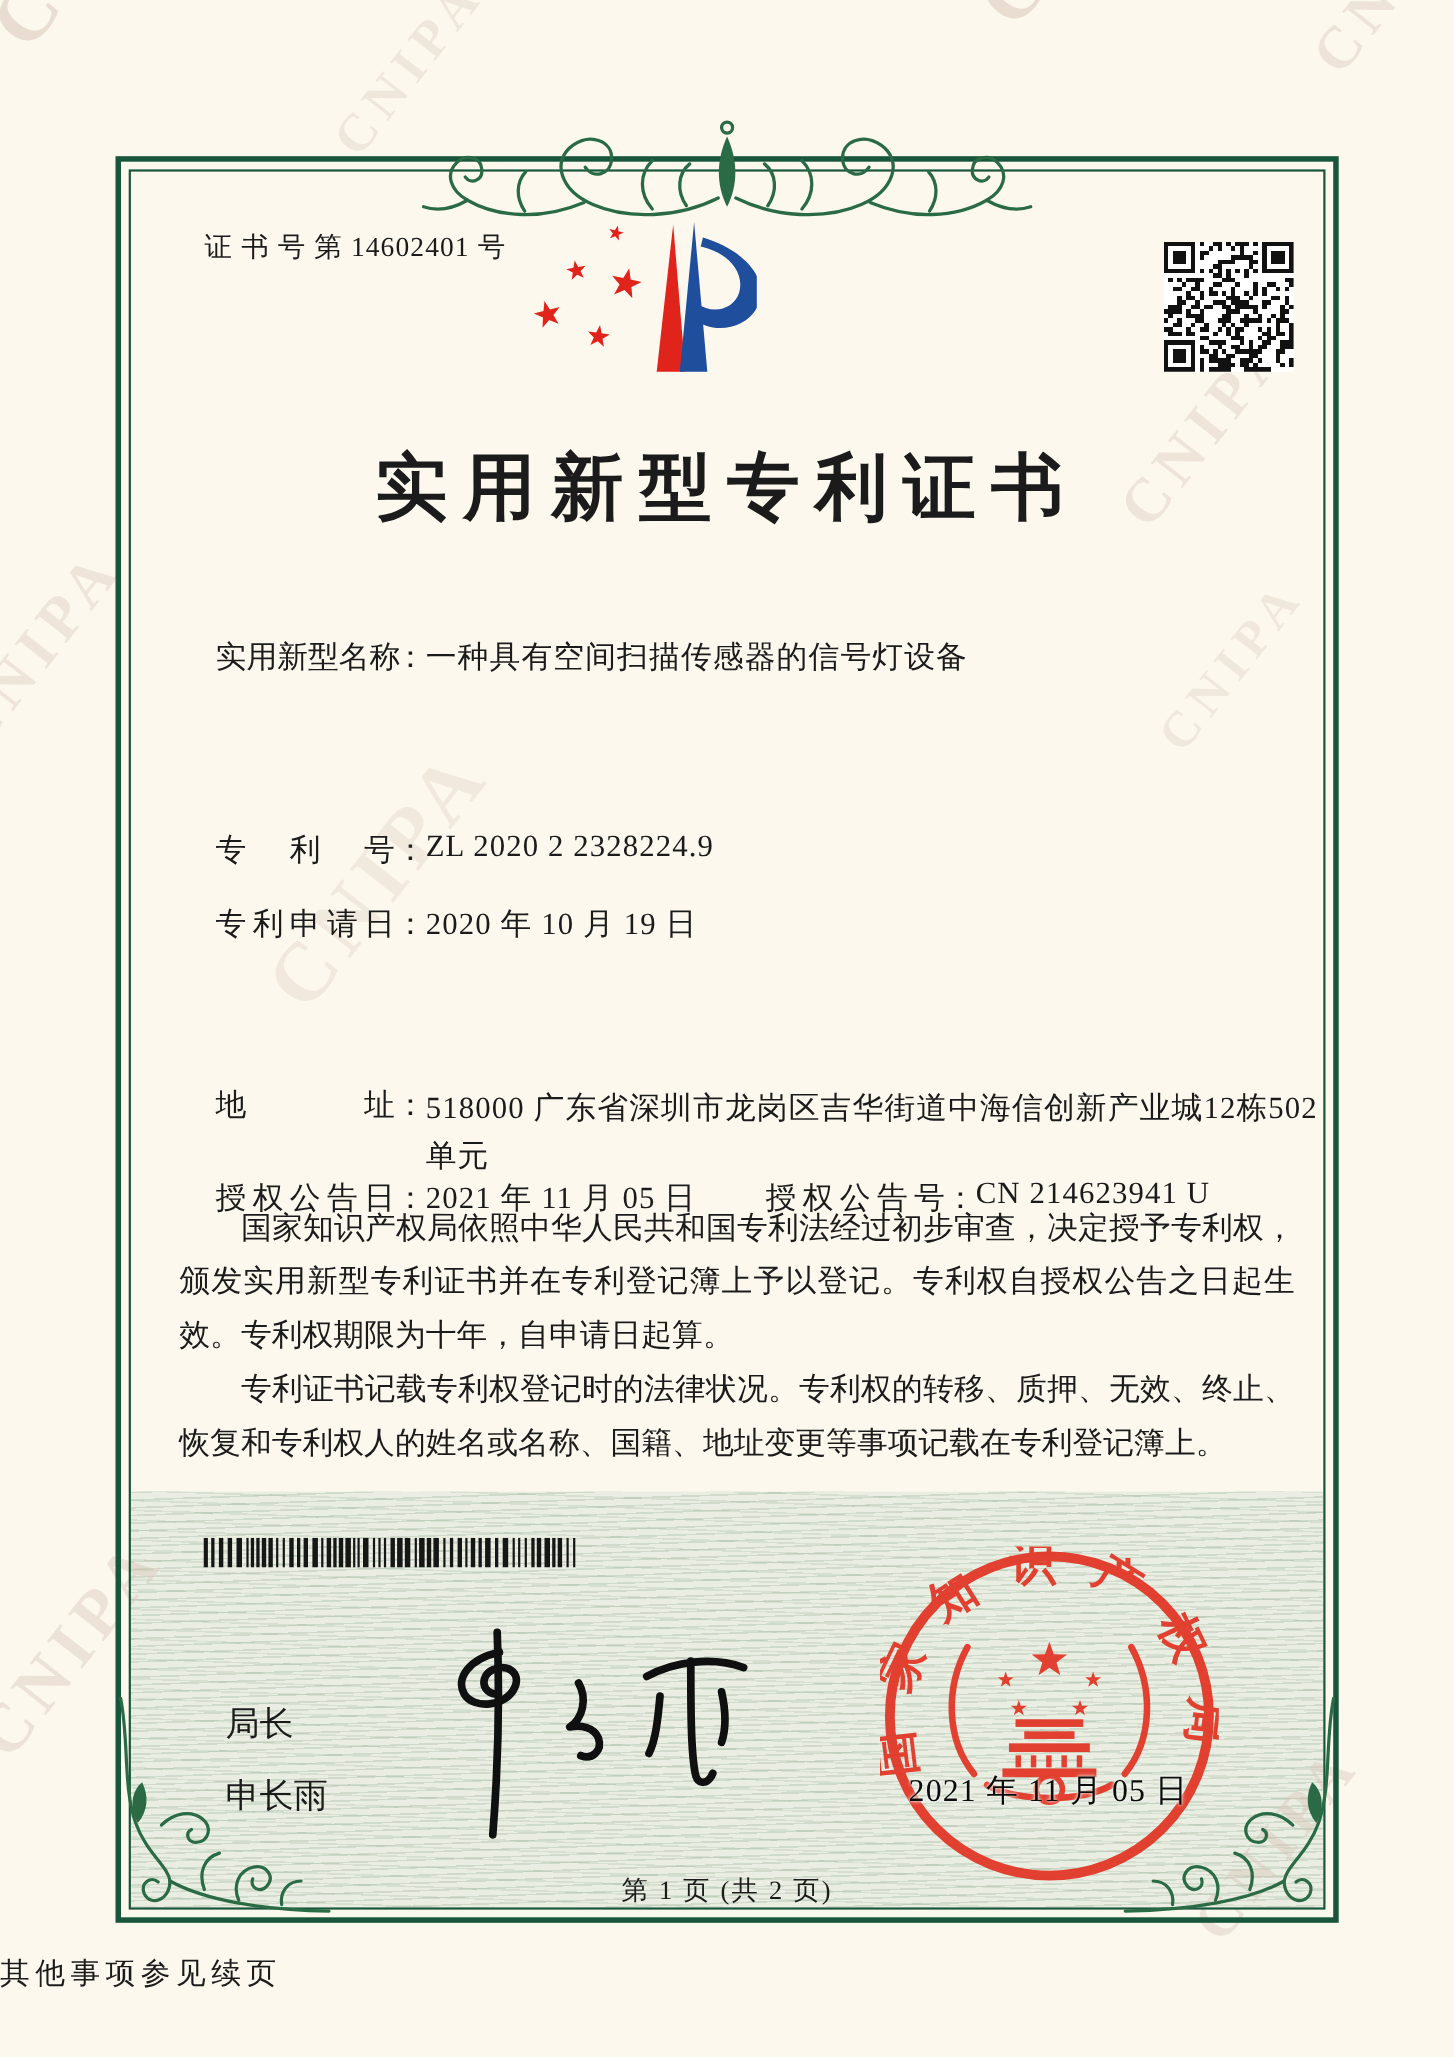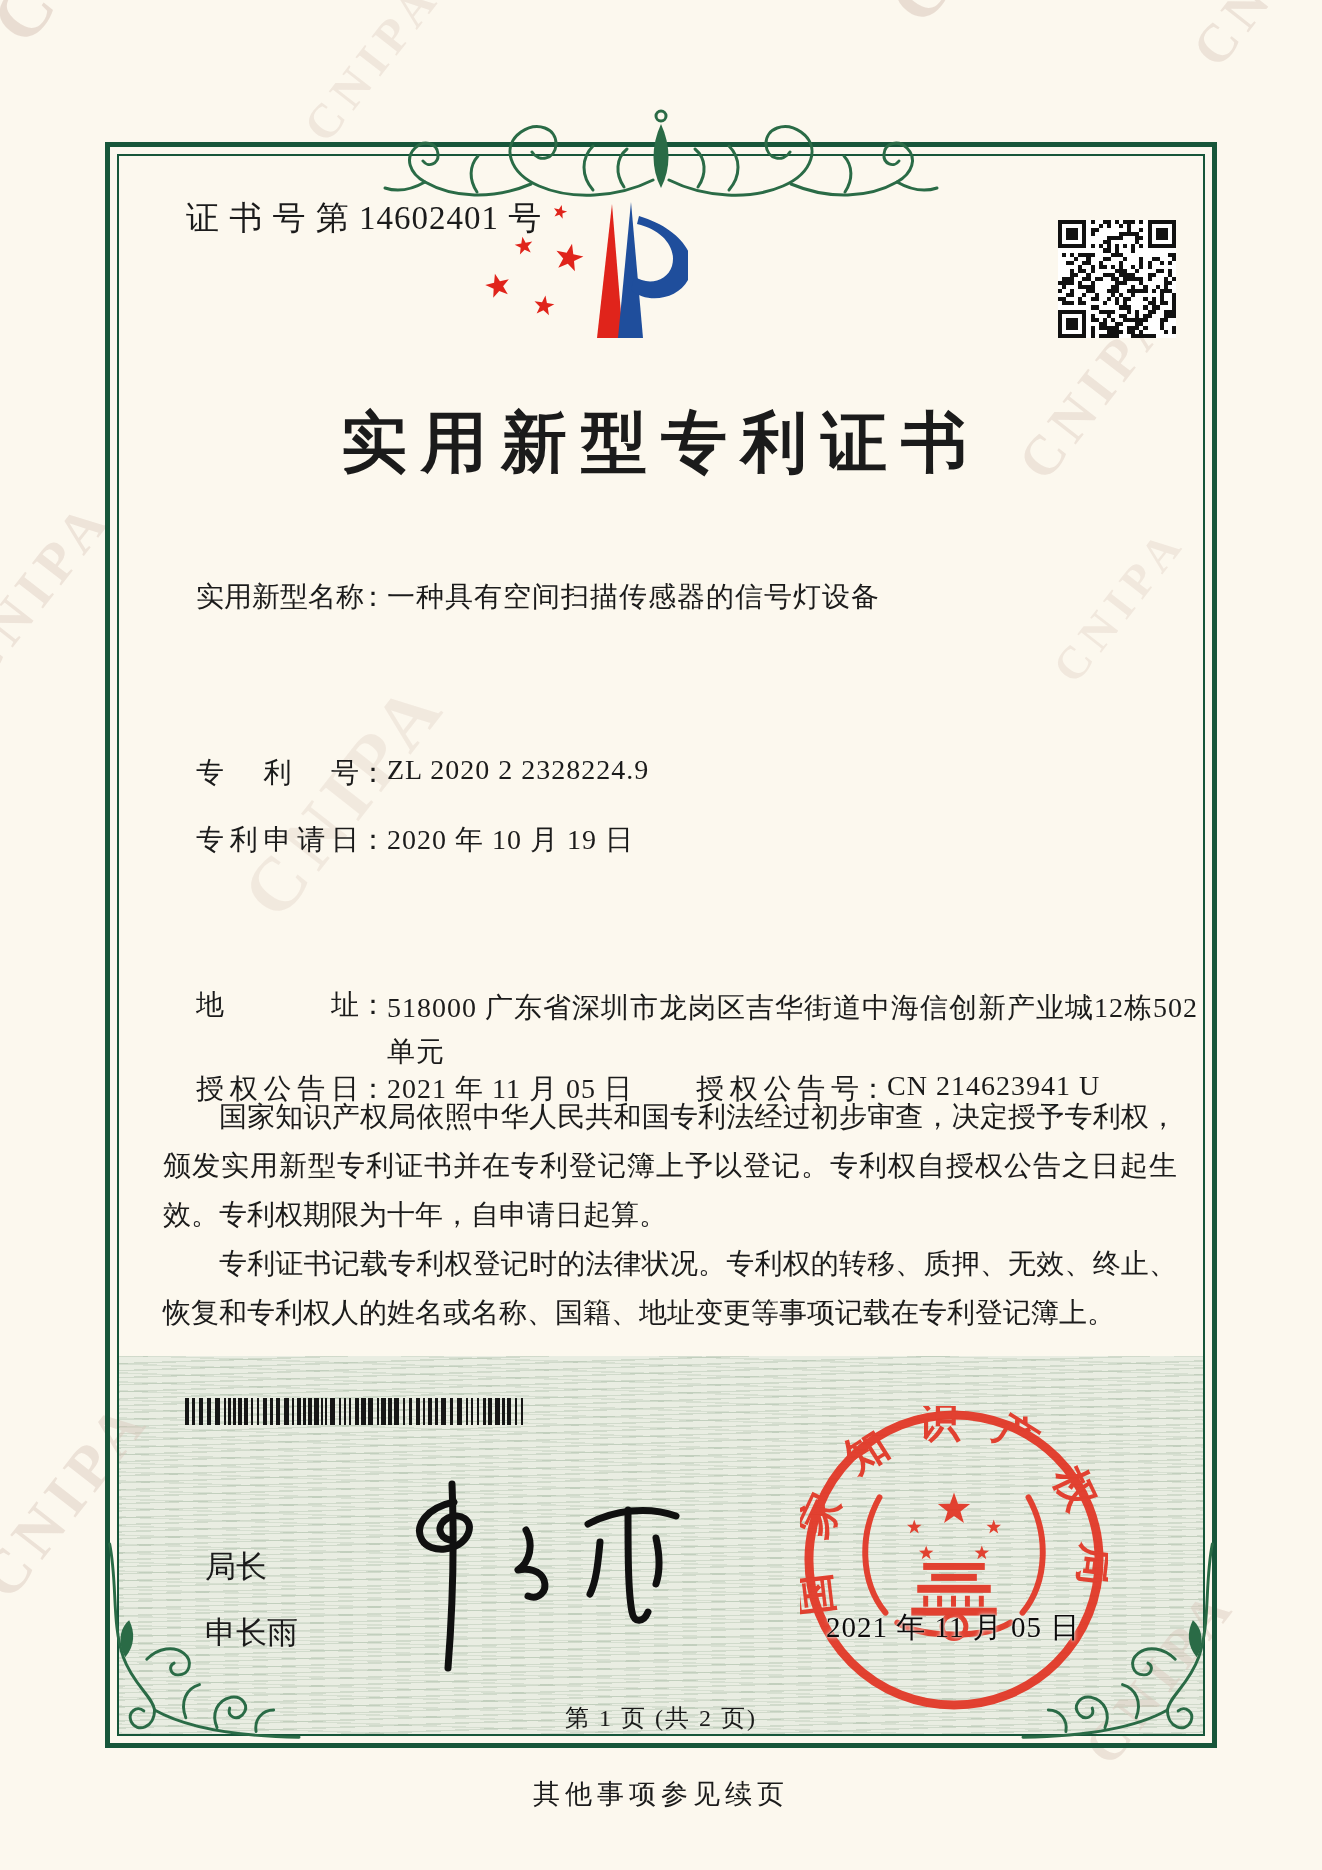--- a/index.html
+++ b/index.html
@@ -17,21 +17,21 @@
         #e9ede2;}
   
   .frame-outer{position:absolute;left:105px;top:142px;width:1112px;height:1606px;z-index:2;
       border:5px solid #17563a;box-sizing:border-box;}
   .frame-inner{position:absolute;left:7px;top:7px;right:7px;bottom:7px;border:2px solid #17563a;}
   .orn-top{position:absolute;left:381px;top:84px;width:560px;height:132px;z-index:3;}
   .orn-corner{position:absolute;width:205px;height:213px;z-index:3;}
   .orn-bl{left:96px;top:1542px;}
   .orn-br{left:1021px;top:1542px;transform:scaleX(-1);}
   
-  .certno{position:absolute;left:186px;top:196px;font-size:33px;letter-spacing:1px;z-index:5;}
+  .certno{position:absolute;left:186px;top:208px;font-size:25px;letter-spacing:1px;z-index:5;}
   .logo{position:absolute;left:470px;top:180px;width:218px;height:160px;z-index:5;}
   .qr{position:absolute;left:1058px;top:220px;width:118px;height:118px;background:#ffffff;
       padding:0;z-index:5;}
   .qr svg{display:block;width:118px;height:118px;}
   .title{position:absolute;left:0;right:0;top:398px;text-align:center;font-size:66px;
       font-weight:bold;letter-spacing:14px;z-index:5;}
   
   .fields{position:absolute;left:186px;top:578px;width:1000px;height:540px;font-size:28px;z-index:5;}
   .frow{position:absolute;left:0;white-space:nowrap;margin-left:10px;}
   .flabel{display:inline-block;width:163px;text-align:justify;text-align-last:justify;
@@ -50,21 +50,21 @@
   .barcode span{display:inline-block;height:27px;background:#161616;vertical-align:top;}
   .director{position:absolute;left:205px;top:1534px;z-index:5;
       font-family:"Liberation Sans","DejaVu Sans",sans-serif;font-weight:400;
       font-size:31px;line-height:66px;}
   .sig{position:absolute;left:356px;top:1468px;width:344px;height:218px;z-index:5;}
   .seal{position:absolute;left:800px;top:1406px;width:308px;height:308px;z-index:6;opacity:.92;}
   .sealdate{position:absolute;left:826px;top:1608px;font-size:29px;letter-spacing:1px;
       color:#0c0c0c;z-index:7;text-shadow:0 0 4px #f2f4ee,0 0 2px #f2f4ee;}
   .pagenum{position:absolute;left:0;right:0;top:1702px;text-align:center;font-size:24px;
       letter-spacing:2px;z-index:5;}
-  .footnote{position:absolute;left:0;right:0;top:1776px;text-align:center;font-size:27px;
+  .footnote{position:absolute;left:0;right:0;top:1776px;font-size:27px;
       letter-spacing:5px;z-index:5;}
 </style>
 </head>
 <body>
 
 <div class="cert">
 
   <div class="waves"></div>
 
   <div id="wmLayer">

